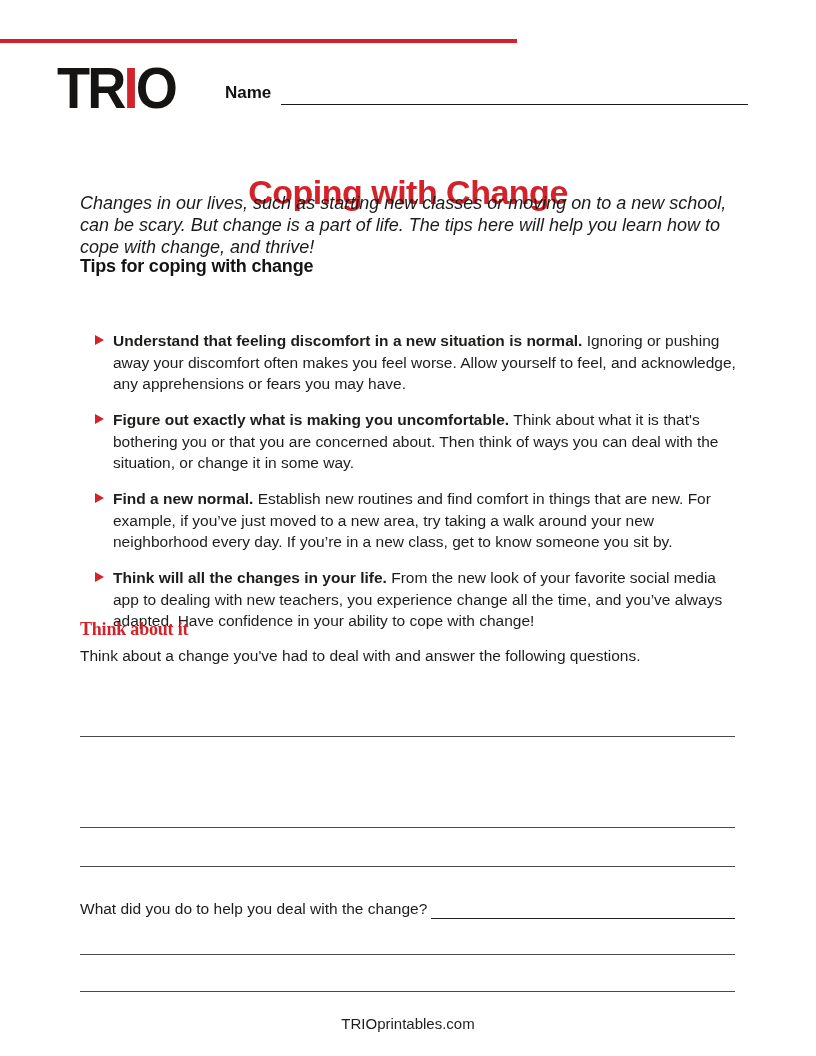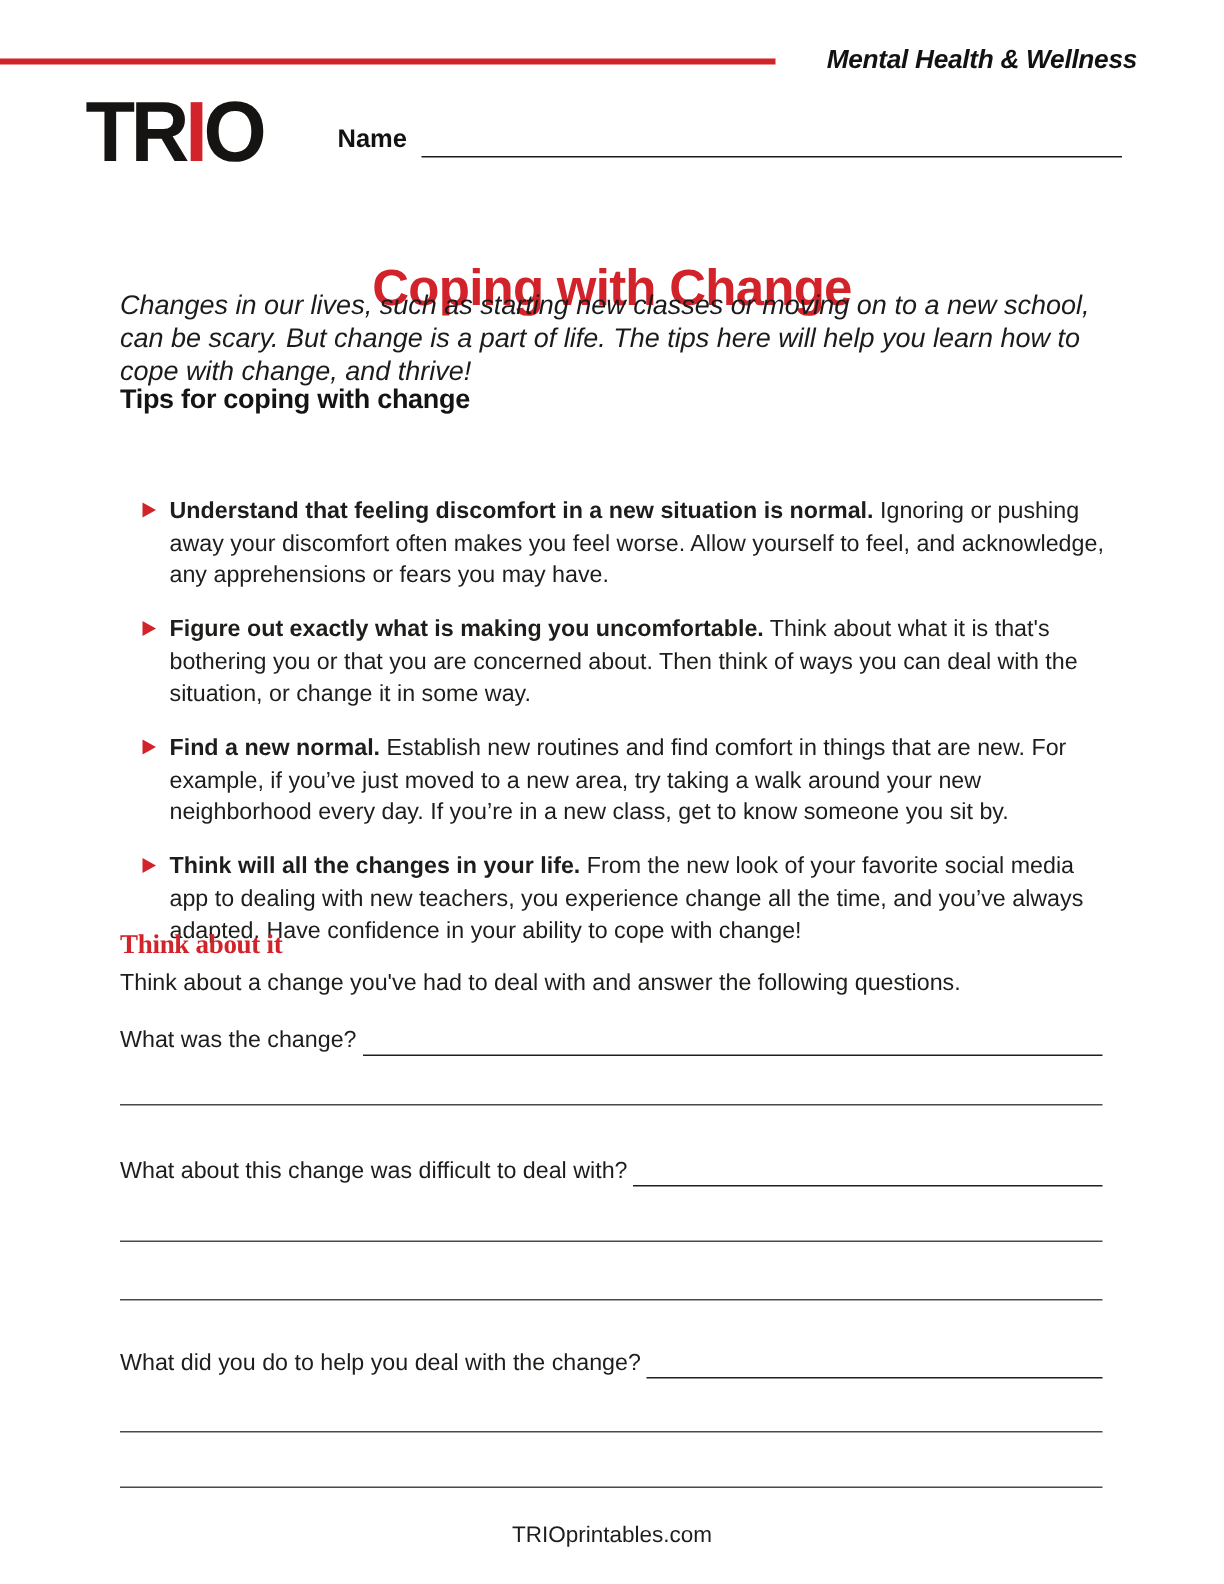--- a/index.html
+++ b/index.html
@@ -78,21 +78,20 @@
     position:absolute;left:0;right:0;top:1015px;
     text-align:center;font-size:15px;color:#1d1d1b;
   }
 </style>
 </head>
 <body>
 
 <div class="page">
 
   <div class="red-rule"></div>
-  <div class="category">Mental Health &amp; Wellness</div>
 
   <div class="logo"><span>TR</span><span class="accent">I</span><span>O</span></div>
 
   <div class="name-row">
     <span class="name-label">Name</span>
     <span class="name-line"></span>
   </div>
 
   <div class="doc-title">Coping with Change</div>
   <div class="intro">Changes in our lives, such as starting new classes or moving on to a new school, can be scary. But change is a part of life. The tips here will help you learn how to cope with change, and thrive!</div>
@@ -114,30 +113,22 @@
     </div>
     <div class="tip">
       <span class="tri"></span>
       <span class="tip-text"><span class="b">Think will all the changes in your life.</span> <span>From the new look of your favorite social media app to dealing with new teachers, you experience change all the time, and you’ve always adapted. Have confidence in your ability to cope with change!</span></span>
     </div>
   </div>
 
   <div class="think-heading">Think about it</div>
   <div class="think-sub">Think about a change you've had to deal with and answer the following questions.</div>
 
-  <div class="q-row" style="top:683px;">
-    <span class="q-label">What was the change?</span>
-    <span class="q-fill"></span>
-  </div>
   <div class="wline" style="top:736px;"></div>
 
-  <div class="q-row" style="top:770px;">
-    <span class="q-label">What about this change was difficult to deal with?</span>
-    <span class="q-fill"></span>
-  </div>
   <div class="wline" style="top:827px;"></div>
   <div class="wline" style="top:866px;"></div>
 
   <div class="q-row" style="top:898px;">
     <span class="q-label">What did you do to help you deal with the change?</span>
     <span class="q-fill"></span>
   </div>
   <div class="wline" style="top:954px;"></div>
   <div class="wline" style="top:991px;"></div>
 

